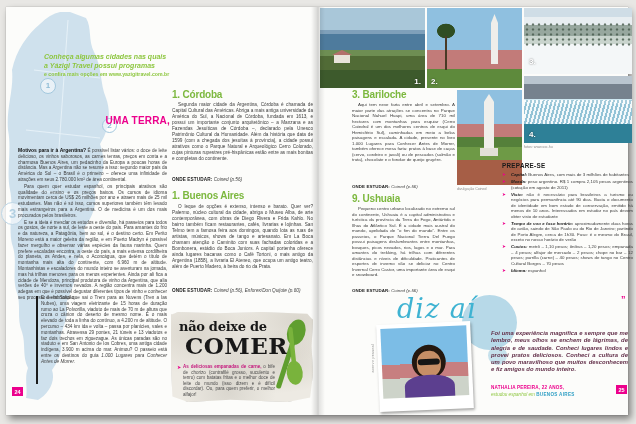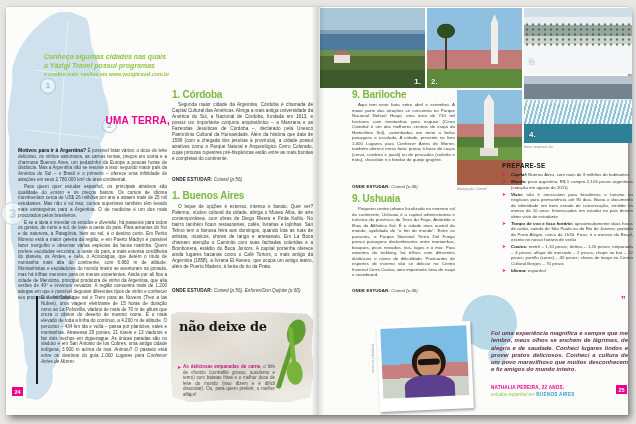--- a/index.html
+++ b/index.html
@@ -145,20 +145,21 @@
   <div class="abs onde o-cordoba"><b>ONDE ESTUDAR:</b> <i>Coined (p.56)</i></div>
 
   <div class="abs sechead h-ba">1. Buenos Aires</div>
   <div class="abs sectext t-ba">
       <span class="ind">O leque de opções é extenso, intenso e barato. Quer ver? Palermo, núcleo cultural da cidade, abriga o Museu Alba, de arte contemporânea, com obras de Diego Rivera e Frida Kahlo. No bairro também ficam restaurantes, cafés, livrarias e lojinhas. San Telmo tem a famosa feira aos domingos, quando lota as ruas de artistas, músicos, shows de tango e artesanato. Em La Boca chamam atenção o Caminito com suas fachadas coloridas e a Bombonera, estádio do Boca Juniors. A capital portenha oferece ainda lugares bacanas como o Café Tortoni, o mais antigo da Argentina (1858), a livraria El Ateneo, que ocupa um antigo teatro, além de Puerto Madero, à beira do rio da Prata.</span>
     </div>
   <div class="abs onde o-ba"><b>ONDE ESTUDAR:</b> <i>Coined (p.56), Enforex/Don Quijote (p.60)</i></div>
 
   <div class="abs comer">
     <div class="abs kick">não deixe de</div>
+    <div class="abs big">COMER</div>
     <div class="abs bullet">➤</div>
     <div class="abs txt"><span class="pinklead">As deliciosas empanadas de carne,</span><span> o bife de chorizo (contrafilé grosso, suculento e tenro) com batatas fritas e o melhor doce de leite do mundo (isso dizem e é difícil discordar). Ou, para quem preferir, o melhor alfajor!</span></div>
     <svg class="abs spoons" width="44" height="82" viewBox="0 0 44 82">
       <g transform="rotate(18 30 20)">
           <ellipse cx="30" cy="16" rx="9" ry="13" fill="#5f9e2f"></ellipse>
           <rect x="27.5" y="27" width="5" height="48" rx="2" fill="#5f9e2f"></rect>
         </g>
       <g transform="rotate(-6 18 60)">
           <ellipse cx="30" cy="58" rx="8" ry="12" fill="#79b33c"></ellipse>
           <rect x="28" y="12" width="4.5" height="38" rx="2" fill="#79b33c"></rect>
@@ -185,21 +186,21 @@
     <div class="trees"></div>
     <span class="plabel" style="left:5px;bottom:8px;">3.</span>
   </div>
   <div class="abs photo ph4">
     <div class="ice"></div>
     <span class="plabel" style="left:5px;bottom:4px;">4.</span>
   </div>
   <div class="abs credit cred-ob">divulgação Coined</div>
   <div class="abs credit cred-strip">fotos: www.sxc.hu</div>
 
-  <div class="abs sechead h-bari">9. Bariloche</div>
+  <div class="abs sechead h-bari">3. Bariloche</div>
   <div class="abs sectext t-bari">
       <span class="ind">Aqui tem neve farta entre abril e setembro. A maior parte das atrações se concentra no Parque Nacional Nahuel Huapi, uma área de 710 mil hectares com montanhas para esquiar (Cerro Catedral é um dos melhores centros de esqui do Hemisfério Sul), caminhadas em meio a belas paisagens e escalada. A cidade, presente no livro 1.000 Lugares para Conhecer Antes de Morrer, também oferece mesa farta: pratos à base de caças (cervo, cordeiro e javali) ou de pescados (salmão e truta), chocolate e o fondue de queijo gruyère.</span>
     </div>
   <div class="abs onde o-bari"><b>ONDE ESTUDAR:</b> <i>Coined (p.56)</i></div>
 
   <div class="abs sechead h-ush">9. Ushuaia</div>
   <div class="abs sectext t-ush">
       <span class="ind">Pequeno centro urbano localizado no extremo sul do continente, Ushuaia é a capital administrativa e turística da província da Terra do Fogo, Antártida e Ilhas do Atlântico Sul. É a cidade mais austral do mundo, apelidada de “o fim do mundo”. Entre os passeios, o Parque Nacional Tierra Del Fuego possui paisagens deslumbrantes entre montanhas, bosques, picos nevados, rios, lagos e o mar. Para amantes do trekking, há trilhas com diferentes distâncias e níveis de dificuldade. Praticantes de esportes de inverno vão se deliciar no Centro Invernal Cerro Castor, uma importante área de esqui e snowboard.</span>
     </div>
   <div class="abs onde o-ush"><b>ONDE ESTUDAR:</b> <i>Coined (p.56)</i></div>
@@ -209,20 +210,21 @@
     <div class="pitem"><span class="arr">➤</span><b>Capital:</b><span> Buenos Aires, com mais de 3 milhões de habitantes</span></div>
     <div class="pitem"><span class="arr">➤</span><b>Moeda:</b><span> peso argentino. R$ 1 compra 2,105 pesos argentinos (cotação em agosto de 2011)</span></div>
     <div class="pitem"><span class="arr">➤</span><b>Visto:</b><span> não é necessário para brasileiros a turismo ou negócios para permanência até 90 dias. Basta o documento de identidade em bom estado de conservação, emitido há menos de 10 anos. Interessados em estudar no país devem obter visto de estudante</span></div>
     <div class="pitem"><span class="arr">➤</span><b>Tempo de voo e fuso horário:</b><span> aproximadamente duas horas de avião, saindo de São Paulo ou do Rio de Janeiro; partindo de Porto Alegre, cerca de 1h30. Fuso: é o mesmo do Brasil, exceto no nosso horário de verão</span></div>
     <div class="pitem"><span class="arr">➤</span><b>Custos:</b><span> metrô – 1,10 pesos; ônibus – 1,20 pesos; empanada – 4 pesos; alfajor de mercado – 2 pesos; chope no bar – 12 pesos; parrilla (carne) – 40 pesos; shows de tango no Centro Cultural Borges – 70 pesos</span></div>
     <div class="pitem"><span class="arr">➤</span><b>Idioma:</b><span> espanhol</span></div>
   </div>
 
   <div class="abs circ circ-big"></div>
   <div class="abs circ circ-sm"></div>
+  <div class="abs dizai">diz aí</div>
   <div class="abs quotemark">”</div>
 
   <div class="abs polaroid">
     <div class="pic">
       <div class="hair"></div>
       <div class="face"></div>
       <div class="glasses"></div>
       <div class="shirt"></div>
     </div>
   </div>

